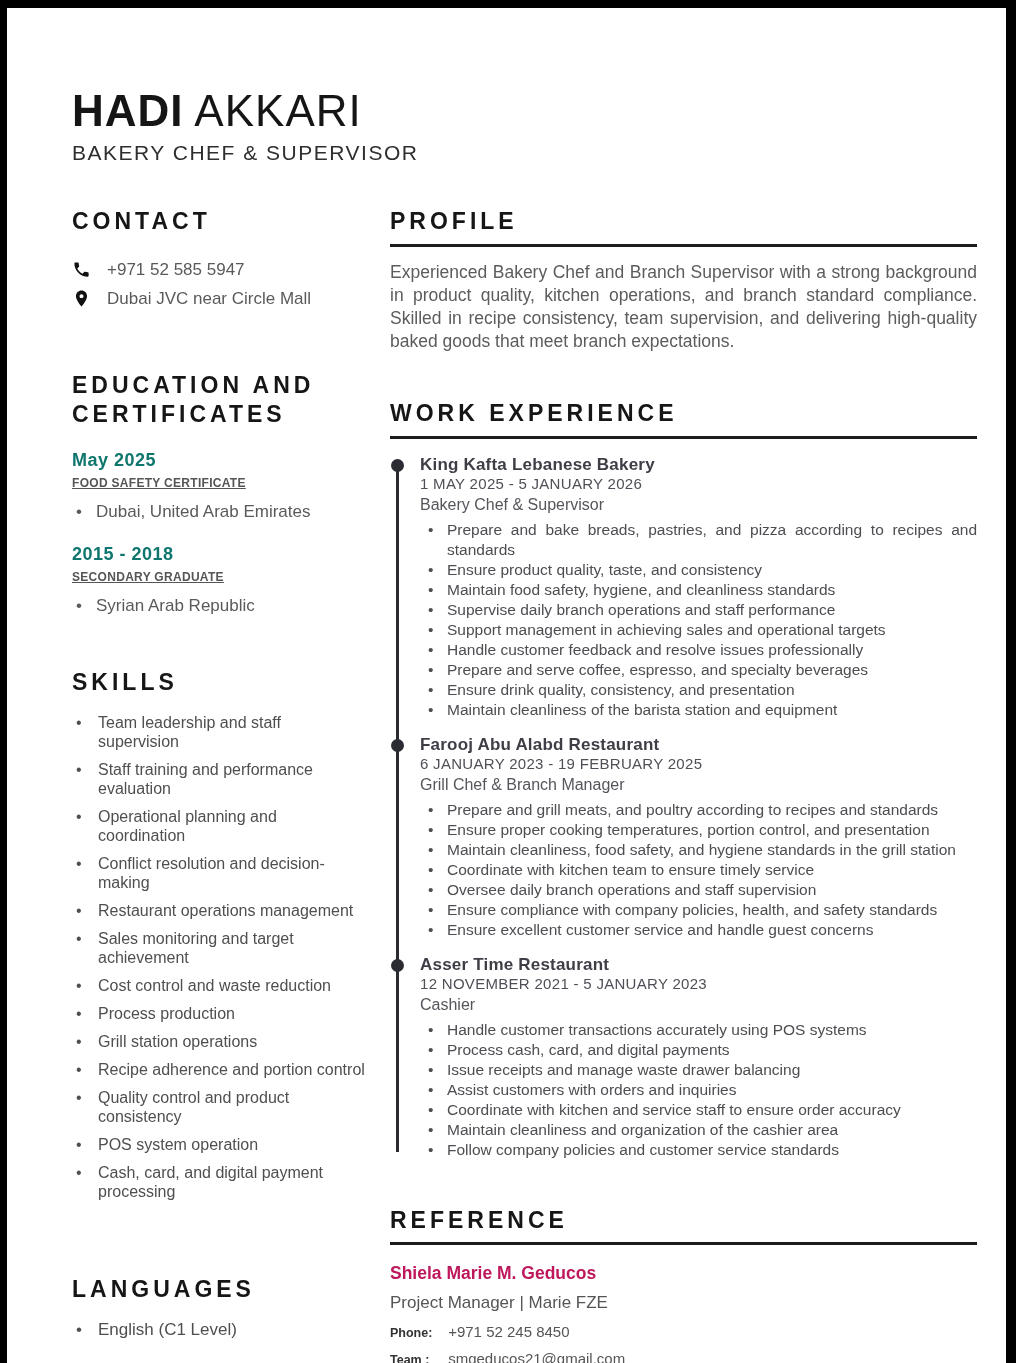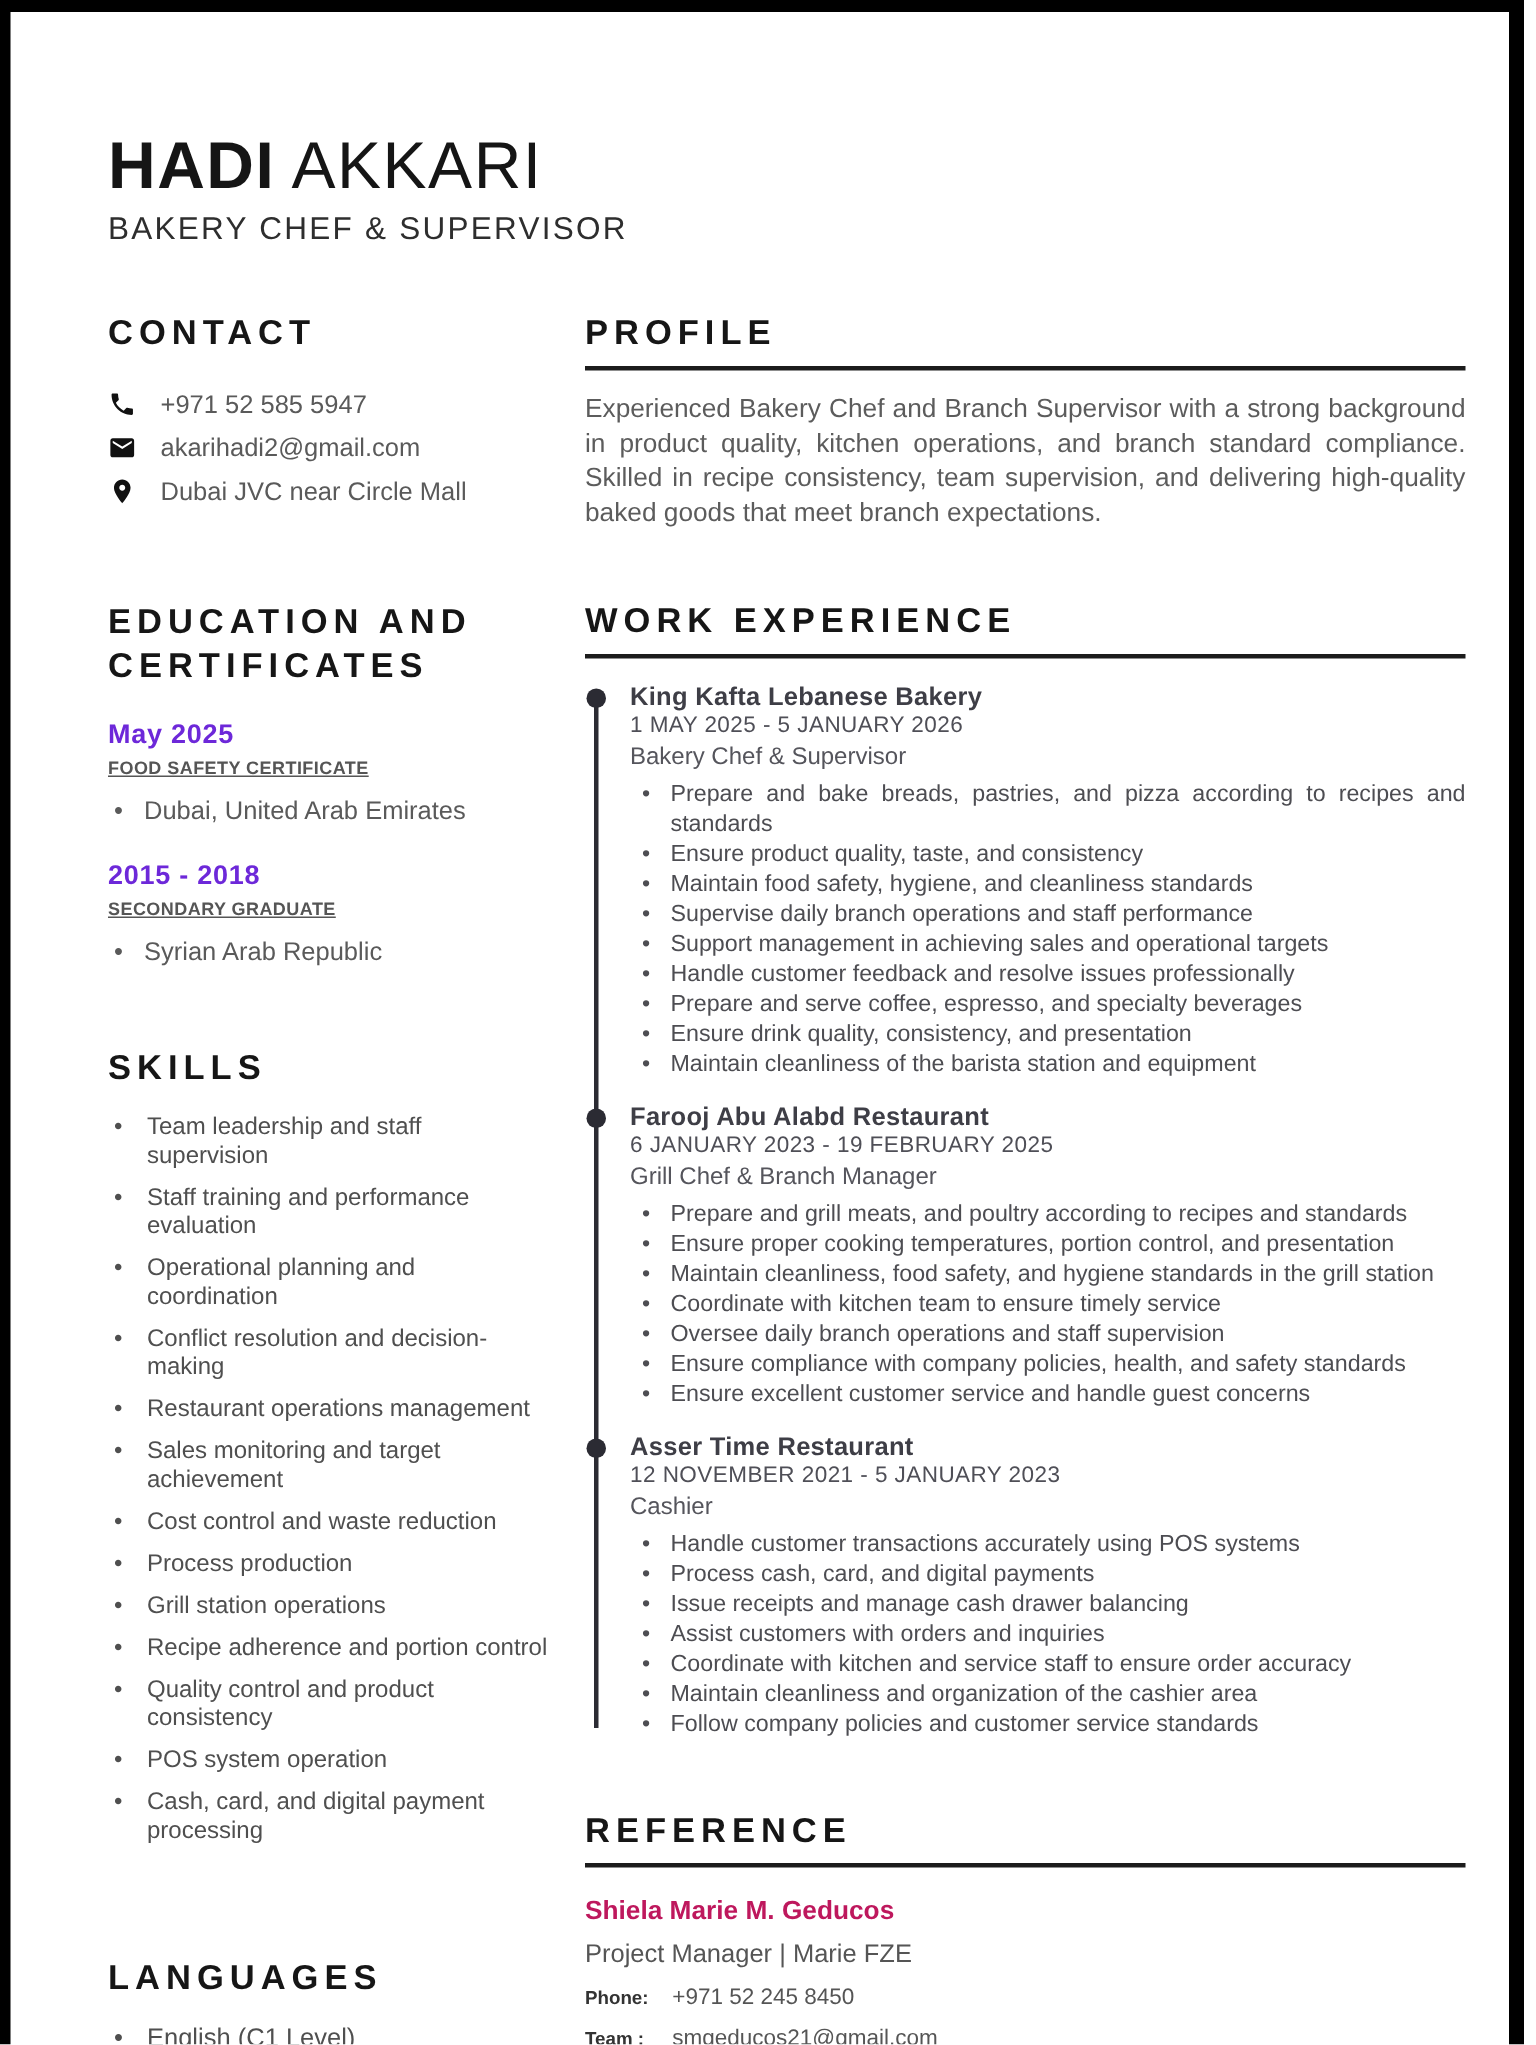--- a/index.html
+++ b/index.html
@@ -36,21 +36,21 @@
   .rule { height: 3px; background: #1c1c1c; margin-top: 8px; }
   
   .contact-items { margin-top: 24px; }
   .contact-item { display: flex; align-items: center; margin-bottom: 9px; }
   .contact-item .cicon { width: 19px; height: 19px; flex-shrink: 0; margin-right: 16px; }
   .contact-item .cicon svg { width: 19px; height: 19px; fill: #111; }
   .contact-item .ctext { font-size: 17px; color: #5a5a5a; }
   
   .edu { margin-top: 62px; }
   .edu-entry { margin-top: 22px; }
-  .edu-date  { font-size: 18px; font-weight: 700; color: #6d28d9; letter-spacing: 0.5px; }
+  .edu-date  { font-size: 18px; font-weight: 700; color: #0f766e; letter-spacing: 0.5px; }
   .edu-title { font-size: 12px; font-weight: 700; color: #555; margin-top: 5px; letter-spacing: 0.3px; text-decoration: underline; }
   .edu-detail { position: relative; padding-left: 24px; margin-top: 12px; font-size: 17px; color: #5a5a5a; }
   .edu-detail::before { content: "•"; position: absolute; left: 4px; color: #5a5a5a; }
   
   .skills { margin-top: 52px; }
   ul.plain { list-style: none; margin-top: 16px; }
   ul.plain li { position: relative; padding-left: 26px; font-size: 16px; color: #4f4f4f; line-height: 19px; margin-bottom: 9px; }
   ul.plain li::before { content: "•"; position: absolute; left: 4px; color: #4f4f4f; }
   .languages { margin-top: 74px; }
   .languages ul.plain li { margin-bottom: 6px; font-size: 17px; }
@@ -100,28 +100,20 @@
             <span class="cicon">
               <svg viewBox="0 0 24 24">
                   <path d="M6.62 10.79c1.44 2.83 3.76 5.14 6.59 6.59l2.2-2.2c.27-.27.67-.36 1.02-.24 1.12.37 2.33.57 3.57.57.55 0 1 .45 1 1V20c0 .55-.45 1-1 1-9.39 0-17-7.61-17-17 0-.55.45-1 1-1h3.5c.55 0 1 .45 1 1 0 1.25.2 2.45.57 3.57.11.35.03.74-.25 1.02l-2.2 2.2z"></path>
                 </svg>
             </span>
             <span class="ctext">+971 52 585 5947</span>
           </div>
           <div class="contact-item">
             <span class="cicon">
               <svg viewBox="0 0 24 24">
-                  <path d="M20 4H4c-1.1 0-2 .9-2 2v12c0 1.1.9 2 2 2h16c1.1 0 2-.9 2-2V6c0-1.1-.9-2-2-2zm0 4-8 5-8-5V6l8 5 8-5v2z"></path>
-                </svg>
-            </span>
-            <span class="ctext">akarihadi2@gmail.com</span>
-          </div>
-          <div class="contact-item">
-            <span class="cicon">
-              <svg viewBox="0 0 24 24">
                   <path d="M12 2C8.13 2 5 5.13 5 9c0 5.25 7 13 7 13s7-7.75 7-13c0-3.87-3.13-7-7-7zm0 9.5c-1.38 0-2.5-1.12-2.5-2.5s1.12-2.5 2.5-2.5 2.5 1.12 2.5 2.5-1.12 2.5-2.5 2.5z"></path>
                 </svg>
             </span>
             <span class="ctext">Dubai JVC near Circle Mall</span>
           </div>
         </div>
       </section>
 
       <section class="edu">
         <h2 class="sec">EDUCATION AND CERTIFICATES</h2>
@@ -257,21 +249,21 @@
                 <span class="company">Asser Time Restaurant</span>
                 <span class="dates">12 NOVEMBER 2021 - 5 JANUARY 2023</span>
               </div>
               <div class="role">Cashier</div>
               <ul class="jbullets">
 
                   <li>Handle customer transactions accurately using POS systems</li>
 
                   <li>Process cash, card, and digital payments</li>
 
-                  <li>Issue receipts and manage cash drawer balancing</li>
+                  <li>Issue receipts and manage waste drawer balancing</li>
 
                   <li>Assist customers with orders and inquiries</li>
 
                   <li>Coordinate with kitchen and service staff to ensure order accuracy</li>
 
                   <li>Maintain cleanliness and organization of the cashier area</li>
 
                   <li>Follow company policies and customer service standards</li>
                 </ul>
             </div>

